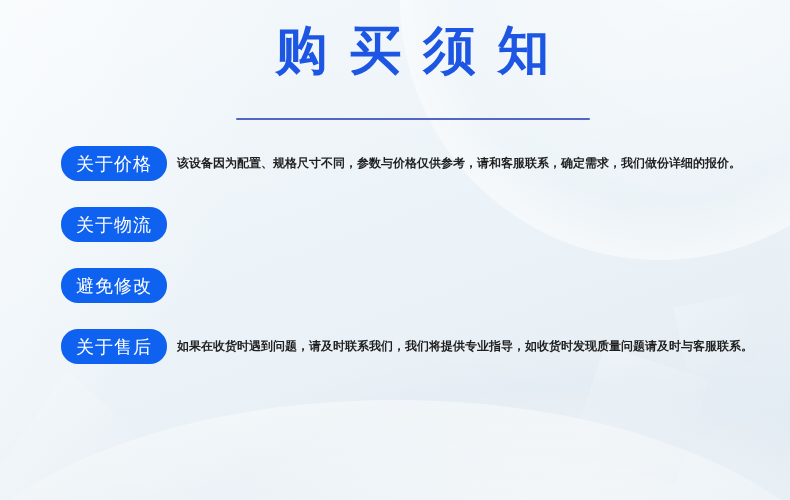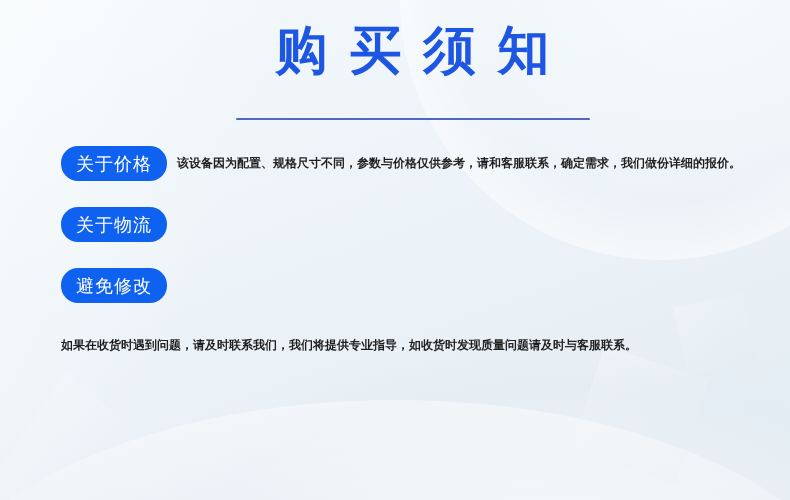--- a/index.html
+++ b/index.html
@@ -130,18 +130,19 @@
 
       <div class="section">
         <div class="label-pill">关于物流</div>
       </div>
 
       <div class="section">
         <div class="label-pill">避免修改</div>
       </div>
 
       <div class="section">
+        <div class="label-pill">关于售后</div>
         <p class="section-text">如果在收货时遇到问题，请及时联系我们，我们将提供专业指导，如收货时发现质量问题请及时与客服联系。</p>
       </div>
 
     </div>
   </div>
 </div>
 
 </body></html>

